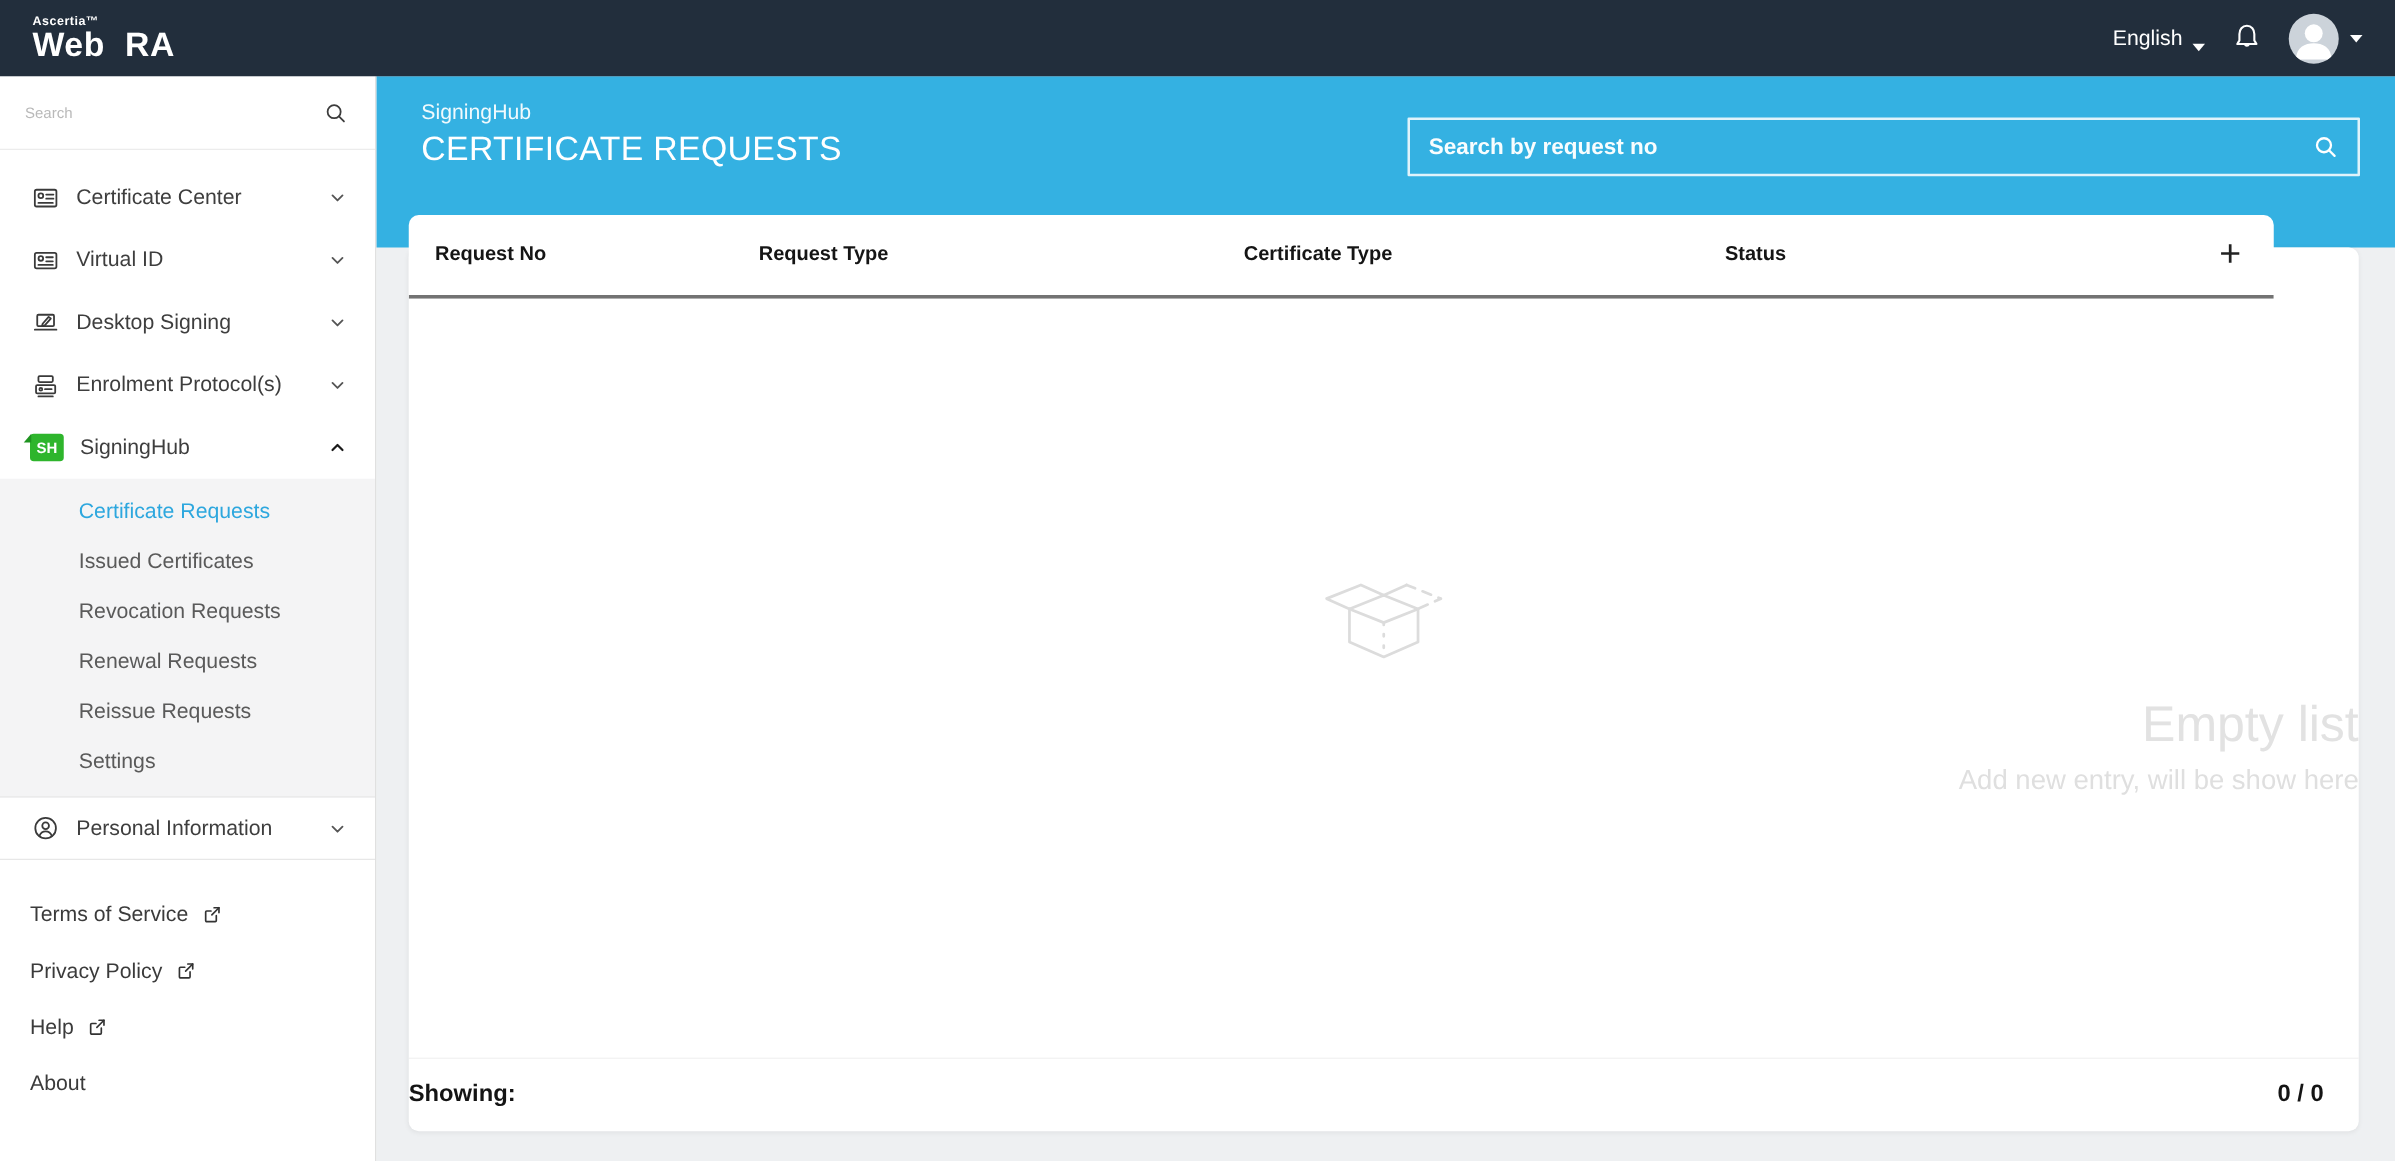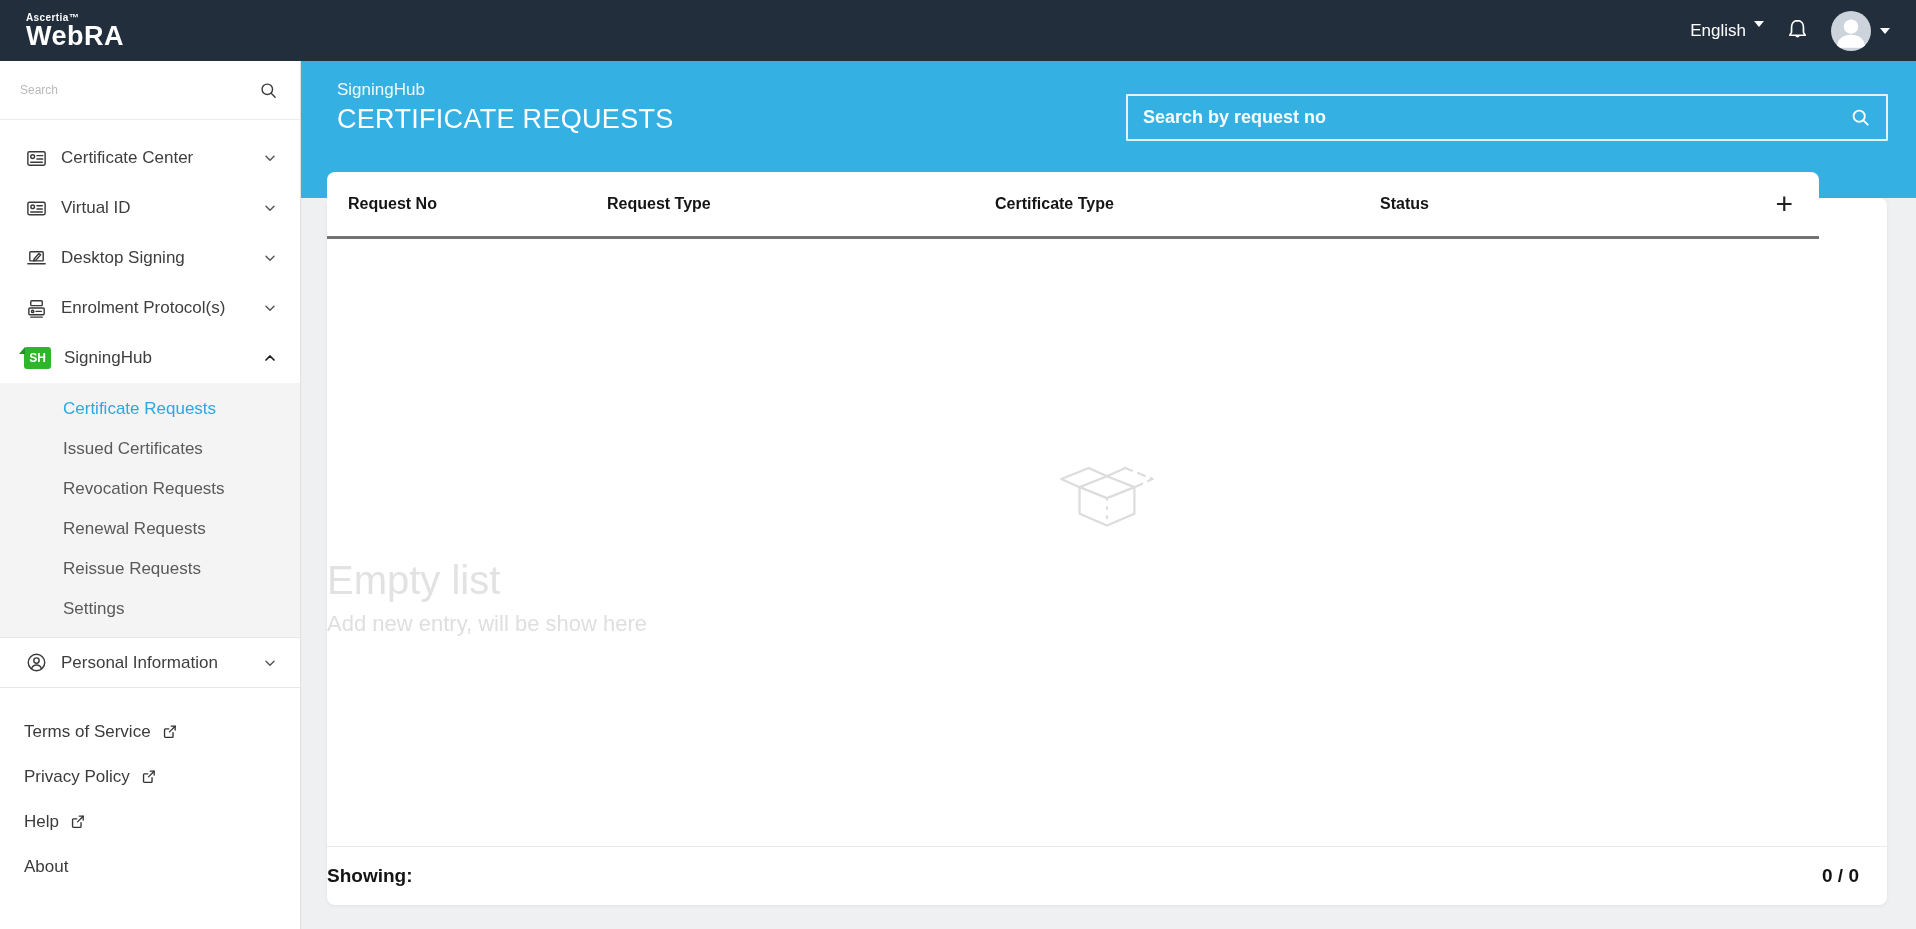--- a/index.html
+++ b/index.html
@@ -12,23 +12,23 @@
   svg { display:block; }
 
   
   .topbar {
     position:absolute; top:0; left:0; right:0; height:61px;
     background:#222e3c; display:flex; align-items:center;
     justify-content:space-between; padding:0 26px; z-index:10;
   }
   .brand { display:flex; flex-direction:column; justify-content:center; }
   .brand-small { color:#fff; font-size:10px; font-weight:700; letter-spacing:.4px; margin-bottom:0; }
-  .brand-large { color:#fff; font-size:27px; font-weight:700; line-height:1; letter-spacing:.5px; display:flex; gap:0; }
+  .brand-large { color:#fff; font-size:27px; font-weight:700; line-height:1; letter-spacing:.5px; display:flex; gap:16px; }
   .topbar-right { display:flex; align-items:center; gap:20px; }
-  .lang { display:flex; align-items:flex-start; gap:8px; color:#fff; font-size:17px; cursor:pointer;margin-left:44px; }
+  .lang { display:flex; align-items:flex-end; gap:8px; color:#fff; font-size:17px; cursor:pointer;margin-left:44px; }
   .caret-down { width:0; height:0; border-left:5px solid transparent; border-right:5px solid transparent; border-top:6px solid #fff; }
   .bell { cursor:pointer; }
   .avatar-wrap { display:flex; align-items:center; gap:9px; cursor:pointer; }
   .avatar { width:40px; height:40px; border-radius:50%; background:#ccd3da; overflow:hidden; display:flex; align-items:flex-end; justify-content:center; }
 
   
   .sidebar {
     position:absolute; top:61px; left:0; bottom:0; width:301px;
     background:#fff; border-right:1px solid #e0e0e0; z-index:5;
   }
@@ -81,21 +81,21 @@
   }
   .table-card {
     position:absolute; left:26px; top:111px; width:1492px; height:67px;
     background:#fff; border-radius:8px 8px 0 0; border-bottom:3px solid #737373;
     display:flex; align-items:center; padding:0 24px 0 21px; z-index:2;
   }
   .col { font-size:16px; font-weight:700; color:#151515; }
   .c1 { width:259px; } .c2 { width:388px; } .c3 { width:385px; } .c4 { flex:1; }
   .add-btn { font-size:30px; font-weight:300; color:#222; line-height:26px; cursor:pointer; padding:0 2px; }
 
-  .empty-wrap { position:absolute; left:0; right:0; top:248px; text-align:left; }
+  .empty-wrap { position:absolute; left:0; right:0; top:248px; text-align:right; }
   .empty-box { margin:0 auto; }
   .empty-title { font-size:40px; color:#e2e2e2; margin-top:16px; line-height:1.1; }
   .empty-sub { font-size:22px; color:#dfdfdf; margin-top:9px; }
 
   .panel-footer {
     position:absolute; left:0; right:0; bottom:0; height:59px;
     border-top:1px solid #eaeaea; display:flex; align-items:center;
     justify-content:space-between; padding-right:28px; gap:12px;
     font-size:19px; font-weight:700; color:#141414;
     border-radius:0 0 8px 8px;

